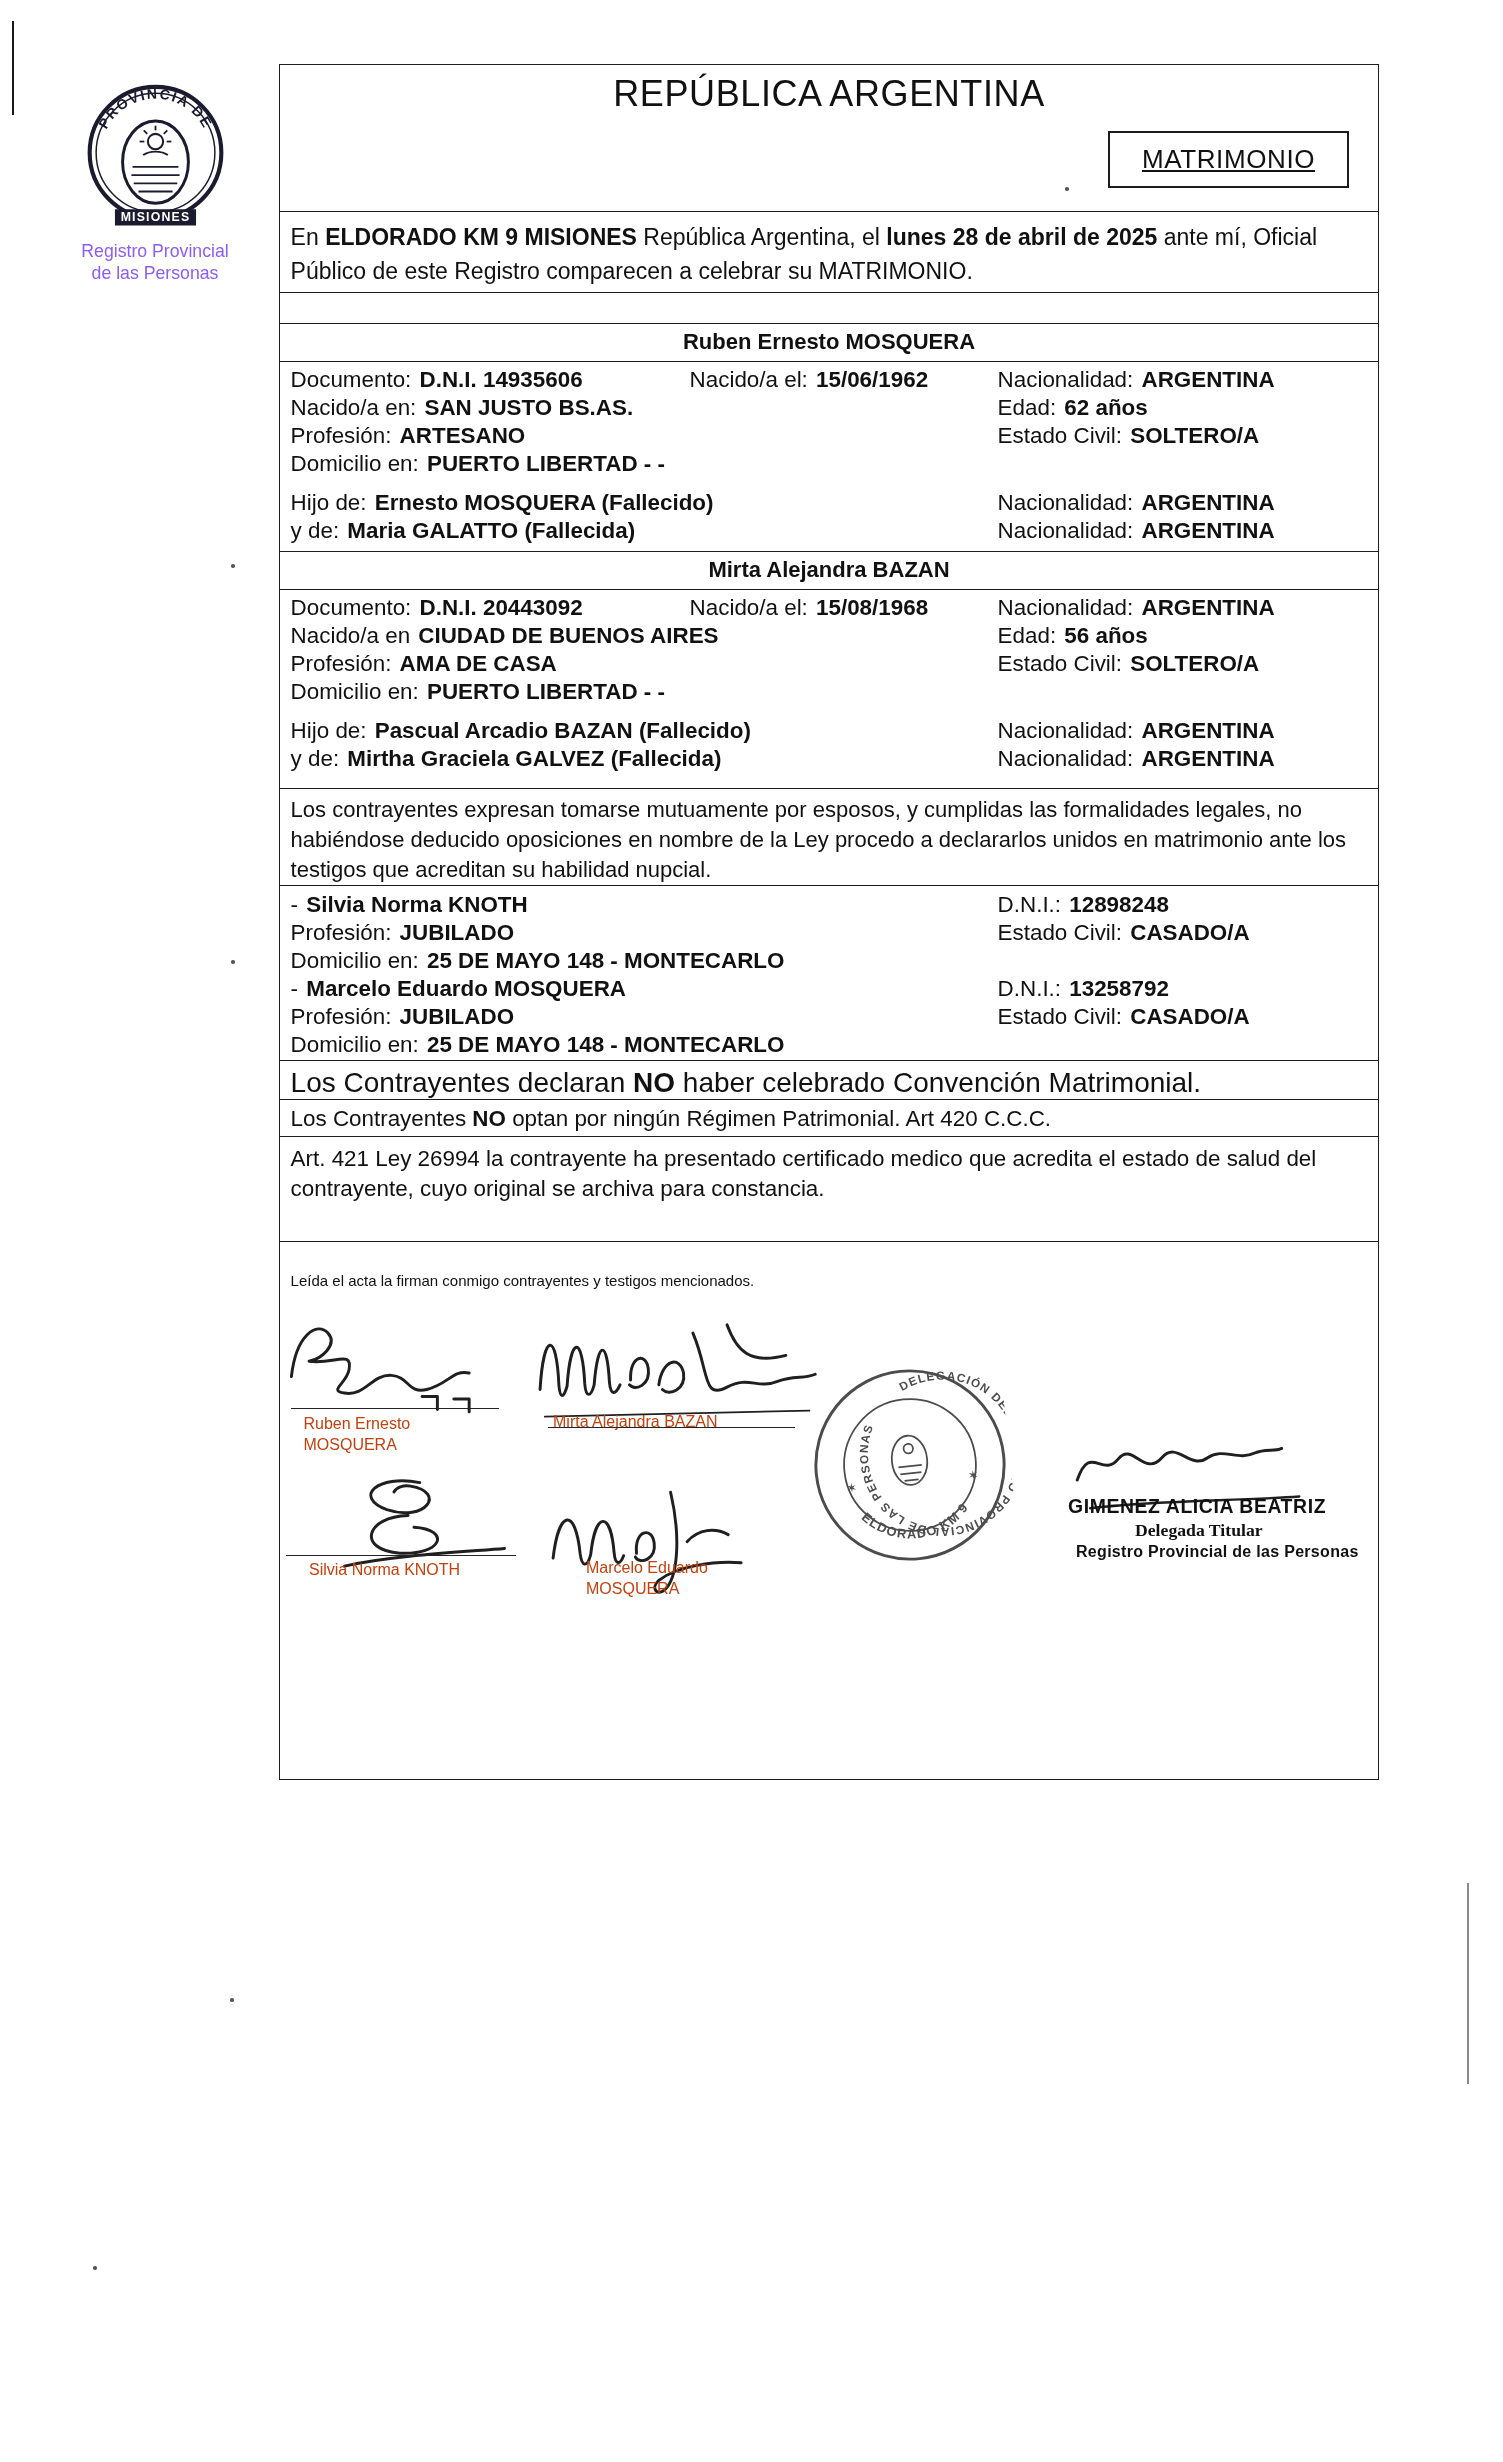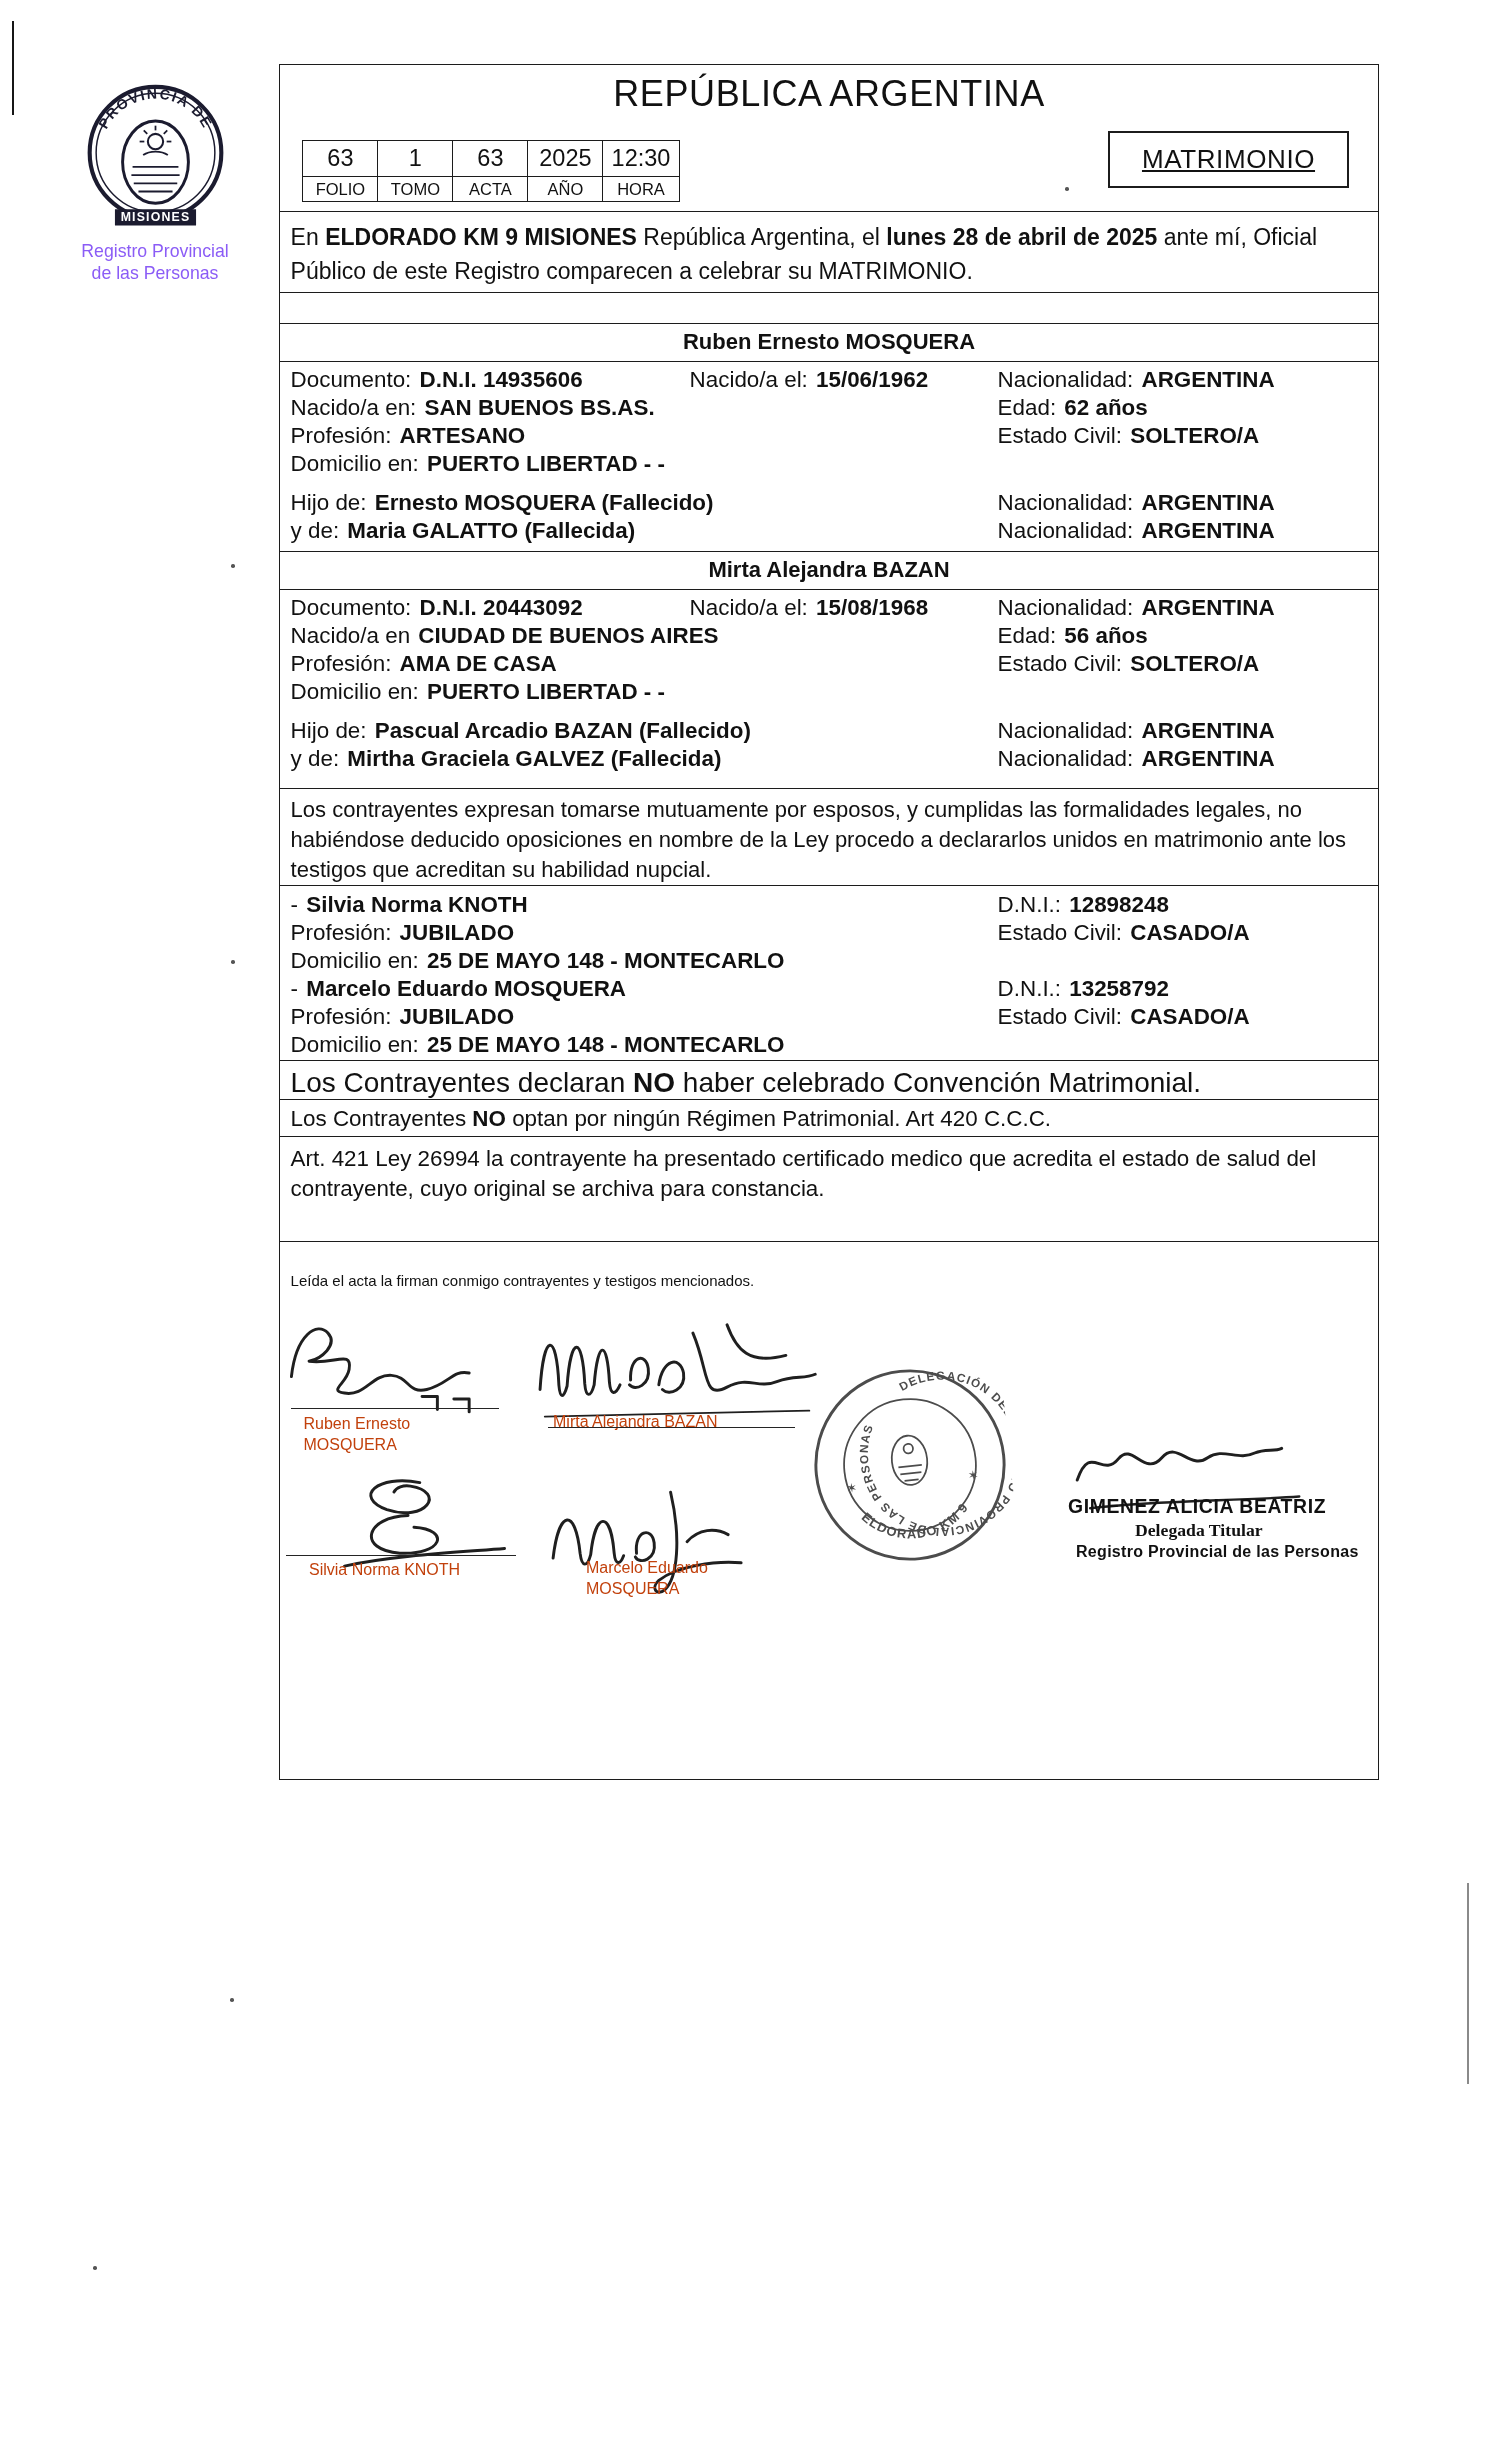--- a/index.html
+++ b/index.html
@@ -98,38 +98,20 @@
   </svg>
   <div class="registry-caption">
     <div>Registro Provincial</div>
     <div>de las Personas</div>
   </div>
 
   <div class="doc">
 
     <div class="doc-title">REPÚBLICA ARGENTINA</div>
 
-    <table class="folio">
-      <tbody>
-          <tr class="vals">
-        <td>63</td>
-        <td>1</td>
-        <td>63</td>
-        <td>2025</td>
-        <td>12:30</td>
-      </tr>
-      <tr class="labs">
-        <td>FOLIO</td>
-        <td>TOMO</td>
-        <td>ACTA</td>
-        <td>AÑO</td>
-        <td>HORA</td>
-      </tr>
-    </tbody>
-      </table>
 
     <div class="act-box">
       <span>MATRIMONIO</span>
     </div>
 
     <div class="sect intro">
       <span>En</span>
       <span class="b">ELDORADO KM 9 MISIONES</span>
       <span>República Argentina, el</span>
       <span class="b">lunes 28 de abril de 2025</span>
@@ -138,21 +120,21 @@
 
     <div class="sect person" style="top:258px;height:228px;">
       <div class="pname">Ruben Ernesto MOSQUERA</div>
       <div class="rows">
         <div class="drow">
           <span><span class="lbl">Documento:</span><span class="b">D.N.I. 14935606</span></span>
           <span><span class="lbl">Nacido/a el:</span><span class="b">15/06/1962</span></span>
           <span><span class="lbl">Nacionalidad:</span><span class="b">ARGENTINA</span></span>
         </div>
         <div class="drow">
-          <span><span class="lbl">Nacido/a en:</span><span class="b">SAN BUENOS BS.AS.</span></span>
+          <span><span class="lbl">Nacido/a en:</span><span class="b">SAN JUSTO BS.AS.</span></span>
           <span></span>
           <span><span class="lbl">Edad:</span><span class="b">62 años</span></span>
         </div>
         <div class="drow">
           <span><span class="lbl">Profesión:</span><span class="b">ARTESANO</span></span>
           <span></span>
           <span><span class="lbl">Estado Civil:</span><span class="b">SOLTERO/A</span></span>
         </div>
         <div class="drow">
           <span><span class="lbl">Domicilio en:</span><span class="b">PUERTO LIBERTAD - -</span></span>

